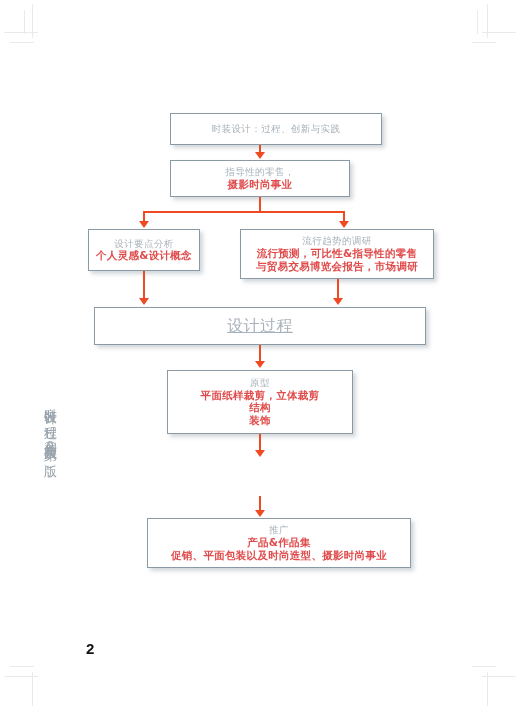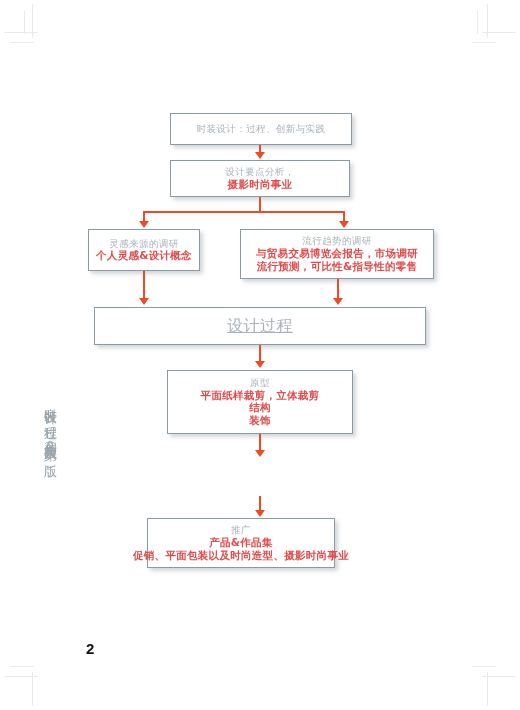--- a/index.html
+++ b/index.html
@@ -111,48 +111,48 @@
     <i class="h2" style="left:10px;top:666px;"></i>
   </div>
   <div class="crop">
     <i class="v" style="left:487px;top:672px;"></i>
     <i class="h" style="left:482px;top:676px;"></i>
     <i class="h2" style="left:472px;top:666px;"></i>
   </div>
 
   <div class="chart">
 
-    <div class="node" style="left:170px;top:113px;width:182px;height:32px;">
+    <div class="node" style="left:170px;top:113px;width:212px;height:32px;">
       <span class="ttl">时装设计：过程、创新与实践</span>
     </div>
 
     <div class="arrow v" style="left:259px;top:145px;height:9px;"></div>
     <div class="head" style="left:255px;top:152px;"></div>
 
     <div class="node" style="left:170px;top:160px;width:180px;height:37px;">
-      <span class="ttl">设计要点分析，</span>
+      <span class="ttl">指导性的零售，</span>
       <span class="sub">摄影时尚事业</span>
     </div>
 
     <div class="arrow v" style="left:259px;top:197px;height:15px;"></div>
     <div class="arrow h" style="left:143px;top:211px;width:202px;"></div>
     <div class="arrow v" style="left:143px;top:211px;height:12px;"></div>
     <div class="head" style="left:139px;top:221px;"></div>
     <div class="arrow v" style="left:343px;top:211px;height:12px;"></div>
     <div class="head" style="left:339px;top:221px;"></div>
 
     <div class="node" style="left:88px;top:229px;width:112px;height:42px;">
-      <span class="ttl">灵感来源的调研</span>
+      <span class="ttl">设计要点分析</span>
       <span class="sub">个人灵感&amp;设计概念</span>
     </div>
 
     <div class="node" style="left:240px;top:229px;width:194px;height:50px;text-align:right;">
       <span class="ttl">流行趋势的调研</span>
+      <span class="sub">流行预测，可比性&amp;指导性的零售</span>
       <span class="sub">与贸易交易博览会报告，市场调研</span>
-      <span class="sub">流行预测，可比性&amp;指导性的零售</span>
     </div>
 
     <div class="arrow v" style="left:143px;top:271px;height:29px;"></div>
     <div class="head" style="left:139px;top:298px;"></div>
     <div class="arrow v" style="left:337px;top:279px;height:21px;"></div>
     <div class="head" style="left:333px;top:298px;"></div>
 
     <div class="node big" style="left:94px;top:307px;width:332px;height:38px;">
       <span class="ttl">设计过程</span>
     </div>
@@ -167,21 +167,21 @@
       <span class="sub">装饰</span>
     </div>
 
     <div class="arrow v" style="left:259px;top:434px;height:19px;"></div>
     <div class="head" style="left:255px;top:450px;"></div>
 
 
     <div class="arrow v" style="left:259px;top:496px;height:16px;"></div>
     <div class="head" style="left:255px;top:510px;"></div>
 
-    <div class="node" style="left:147px;top:518px;width:188px;height:50px;">
+    <div class="node" style="left:147px;top:518px;width:264px;height:50px;">
       <span class="ttl">推广</span>
       <span class="sub">产品&amp;作品集</span>
       <span class="sub">促销、平面包装以及时尚造型、摄影时尚事业</span>
     </div>
 
   </div>
 
   <div class="spine">时装设计：过程、创新与实践（第2版）</div>
 
   <div class="folio">2</div>

